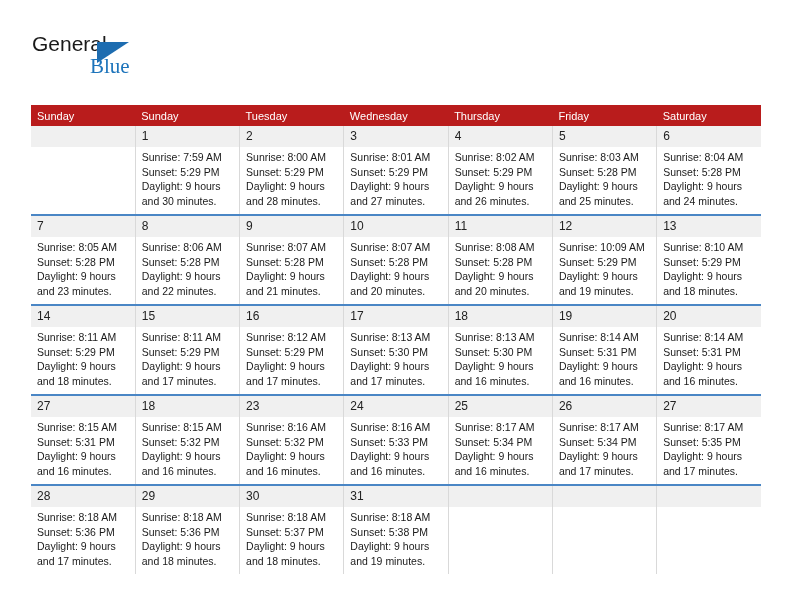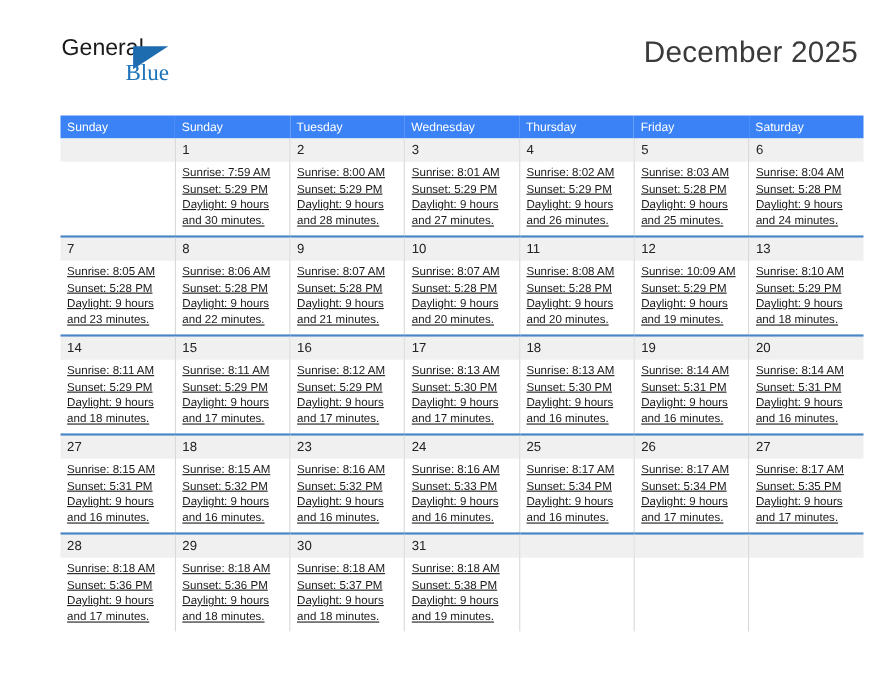--- a/index.html
+++ b/index.html
@@ -12,21 +12,20 @@
     height: 612px;
     font-family: "Liberation Sans", sans-serif;
     color: #000000;
     overflow: hidden;
   }
   .page {
     position: relative;
     width: 638px;
     height: 612px;
     box-sizing: border-box;
-    margin-left: 24px;
   }
 
   
   .header {
     position: absolute;
     left: 0;
     top: 0;
     width: 792px;
     height: 100px;
   }
@@ -86,21 +85,21 @@
   
   .calendar {
     position: absolute;
     left: 31px;
     top: 105px;
     width: 730px;
     border-collapse: collapse;
     table-layout: fixed;
   }
   .calendar th {
-    background: #3b82f6;
+    background: #b91c1c;
     color: #ffffff;
     font-size: 11px;
     font-weight: normal;
     text-align: left;
     padding: 4px 0 4px 6px;
     height: 13px;
     border: none;
   }
   .calendar td {
     vertical-align: top;
@@ -128,41 +127,39 @@
   }
   td.empty .daynum {
     background: #f0f0f0;
     color: transparent;
   }
   .info {
     padding: 3px 4px 0 6px;
     font-size: 10.5px;
     line-height: 14.6px;
     color: #1a1a1a;
-    text-decoration: underline;
   }
   .info div {
     white-space: nowrap;
   }
   td.empty .info {
     visibility: hidden;
   }
 </style>
 </head>
 <body>
 
 <div class="page">
 
   <div class="header">
     <div class="brand">
       <span class="brand-general">General</span>
       <span class="brand-triangle"></span>
       <span class="brand-blue">Blue</span>
     </div>
-    <div class="title">December 2025</div>
   </div>
 
   <table class="calendar">
     <thead>
       <tr>
         <th>Sunday</th>
         <th>Sunday</th>
         <th>Tuesday</th>
         <th>Wednesday</th>
         <th>Thursday</th>

